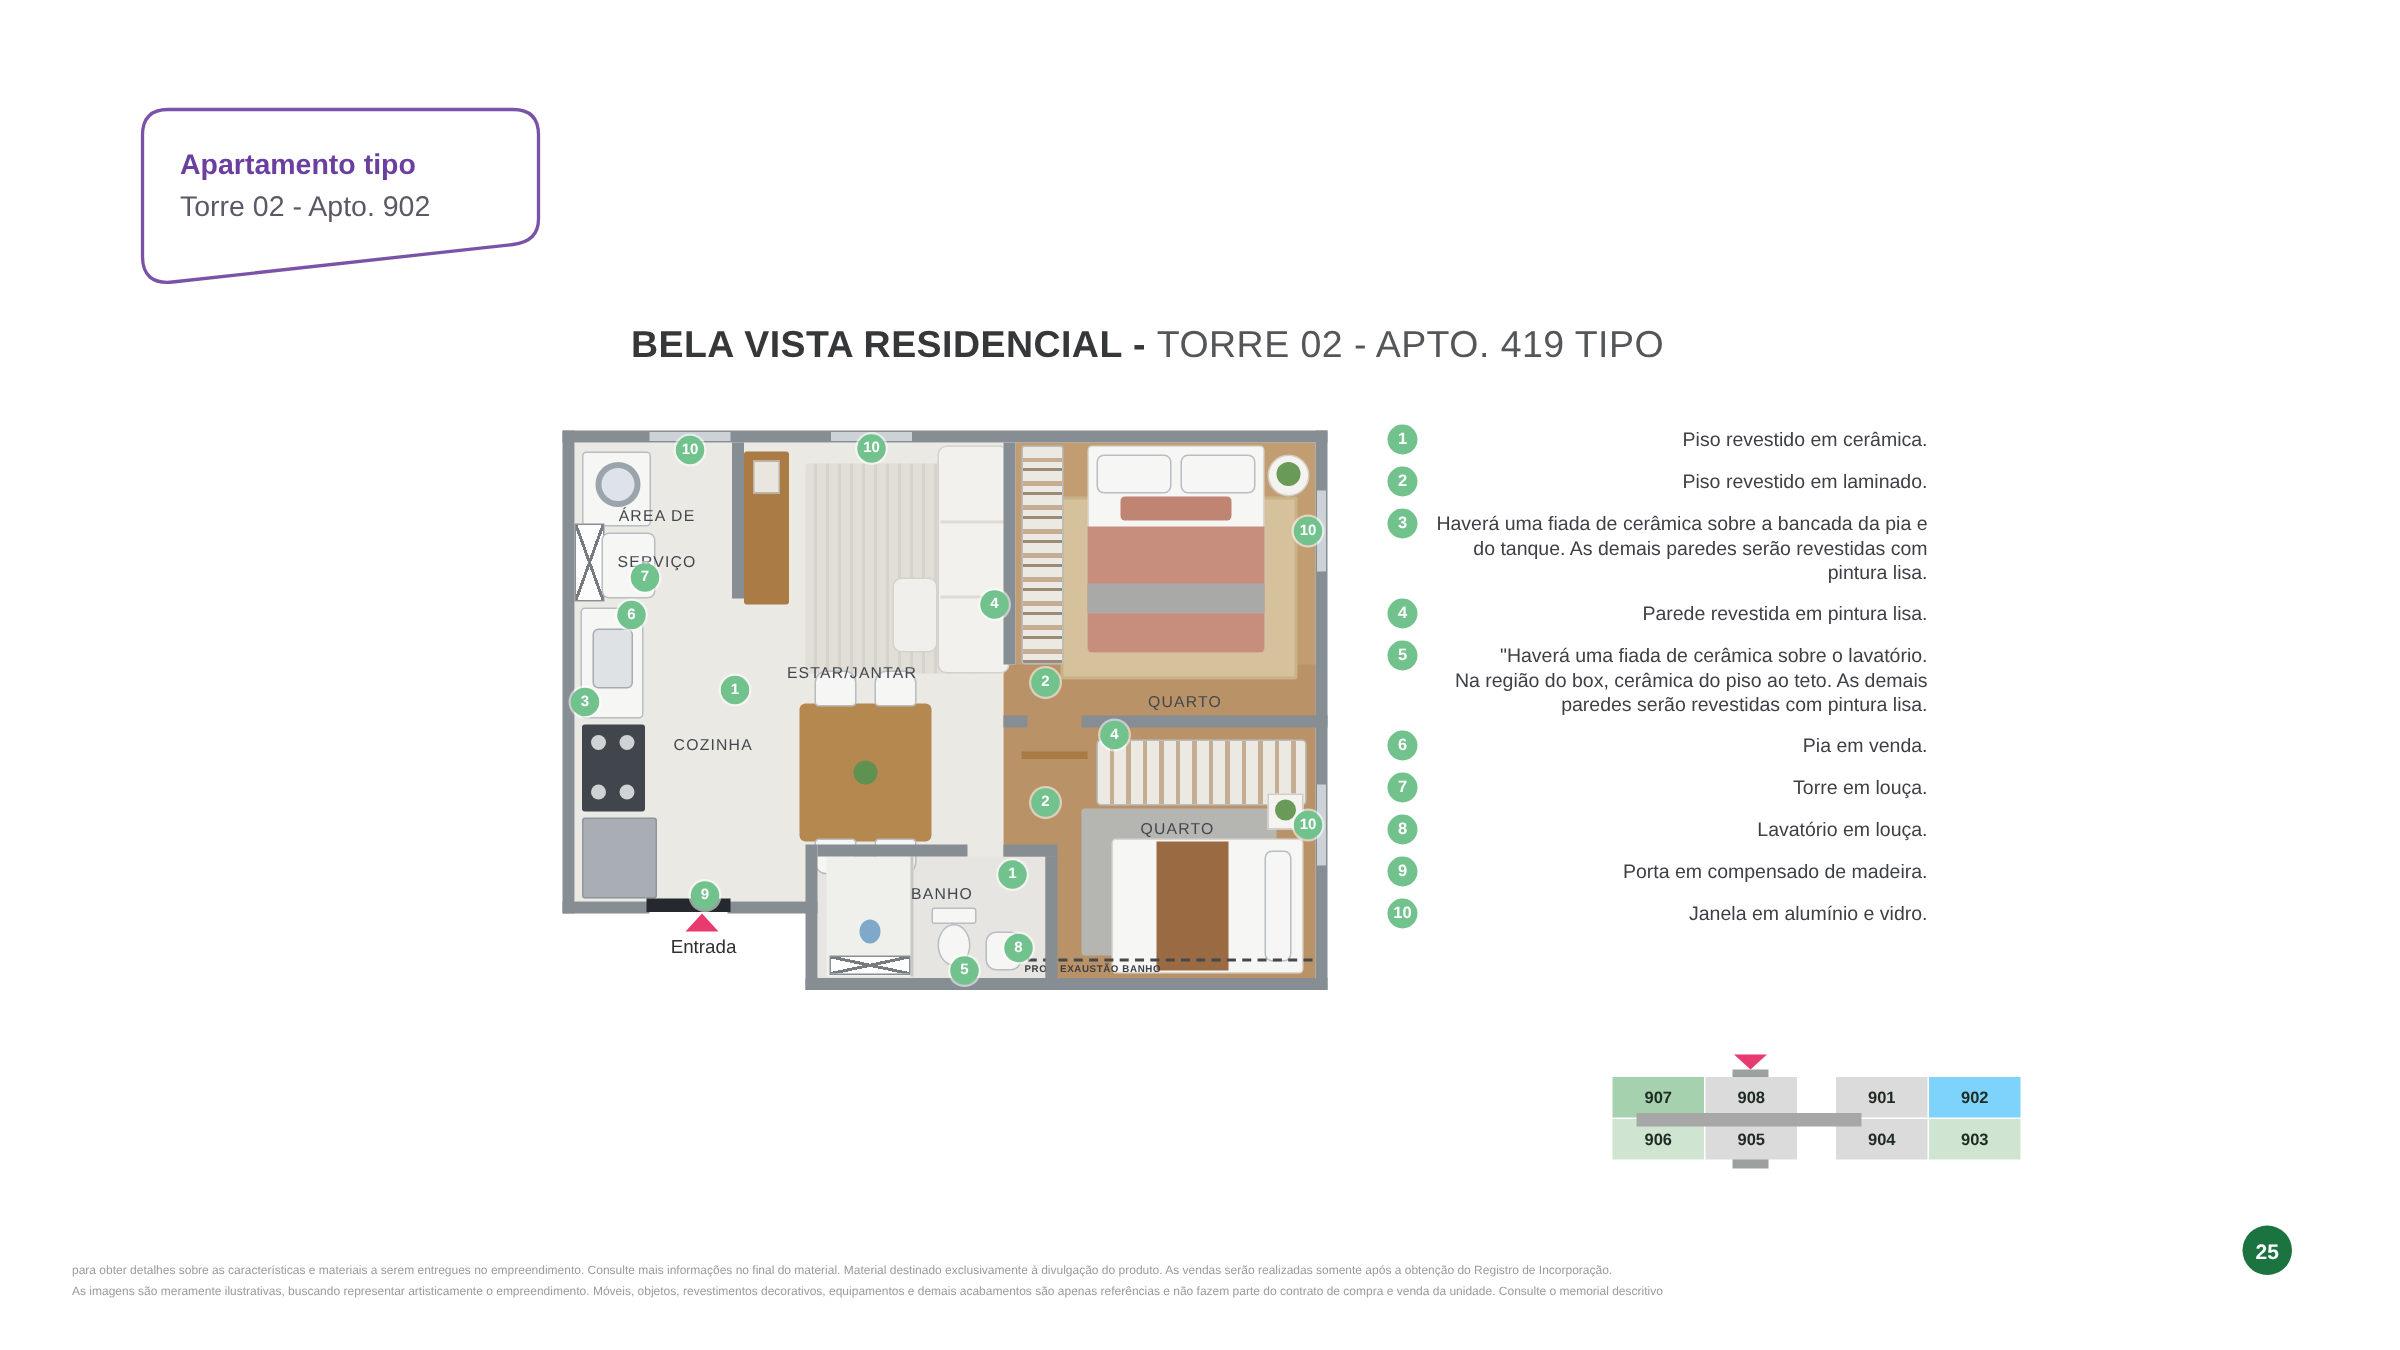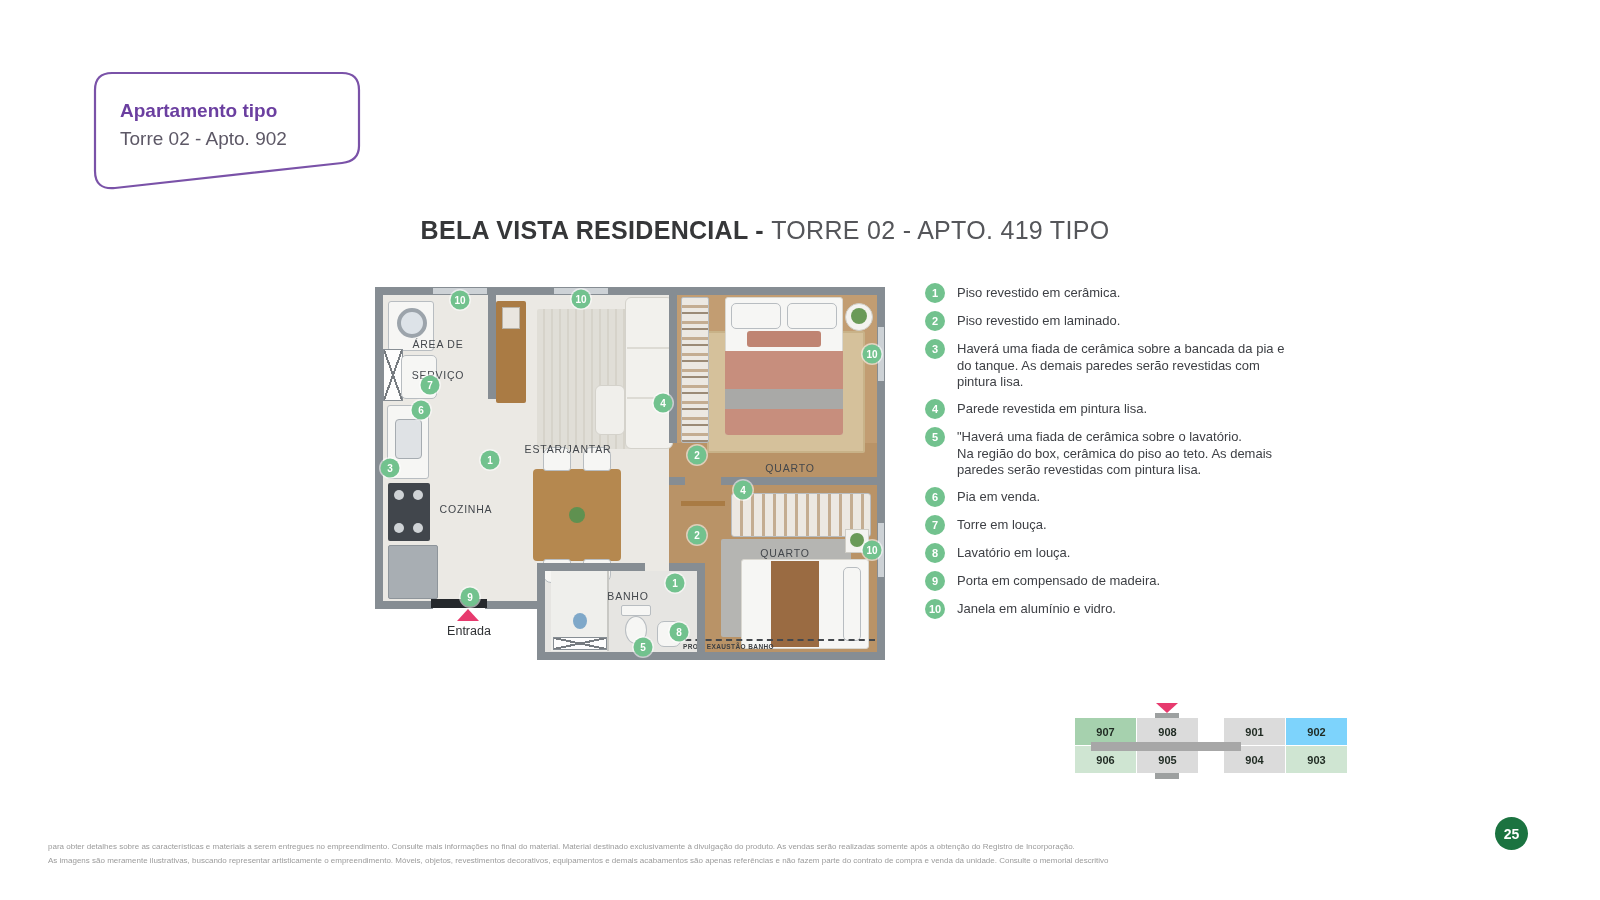--- a/index.html
+++ b/index.html
@@ -37,21 +37,21 @@
   .entrada-label{position:absolute;left:57px;top:337px;width:74px;text-align:center;
     font-size:12.5px;color:#2e3033;}
   .exhaust{position:absolute;left:300px;top:352px;width:200px;height:13px;
     border-top:2px dashed #44484c;color:#3c3f43;font-size:6.5px;font-weight:bold;
     letter-spacing:.4px;padding:2px 0 0 8px;box-sizing:border-box;}
   
   .legend{position:absolute;left:925px;top:283px;width:360px;display:flex;flex-direction:column;gap:8px;}
   .legend-item{display:flex;gap:12px;min-height:20px;}
   .legend-num{flex:0 0 20px;width:20px;height:20px;border-radius:50%;background:#72c28e;
     color:#fff;font-size:11px;font-weight:bold;display:flex;align-items:center;justify-content:center;}
-  .legend-text{font-size:13px;color:#3e4045;line-height:1.28;padding-top:2px;width:332px;white-space:pre-line;}
+  .legend-text{font-size:13px;color:#3e4045;line-height:1.28;padding-top:2px;width:332px;white-space:pre-line;text-align:right;}
   
   .unit-map{position:absolute;left:1075px;top:703px;width:184px;height:78px;}
   .unit-core{position:absolute;left:80px;top:10px;width:24px;height:66px;background:#9da0a0;}
   .unit-tri{position:absolute;left:81px;top:0;width:0;height:0;
     border-left:11px solid transparent;border-right:11px solid transparent;border-top:10px solid #e73a6e;}
   .unit-corridor{position:absolute;left:16px;top:39px;width:150px;height:9px;background:#a7a7a7;z-index:3;}
   .unit-row{position:absolute;left:0;display:flex;gap:1px;z-index:2;}
   .unit-row-1{top:15px;}
   .unit-row-2{top:43px;}
   .unit-cell{width:61px;height:27px;display:flex;align-items:center;justify-content:center;
@@ -166,21 +166,21 @@
   <div class="wall" style="left:170px;top:276px;width:100px;height:8px;"></div>
   <div class="wall" style="left:294px;top:276px;width:36px;height:8px;"></div>
   <div class="wall" style="left:322px;top:284px;width:8px;height:81px;"></div>
   <div class="wall" style="left:294px;top:8px;width:8px;height:148px;"></div>
   <div class="wall" style="left:294px;top:190px;width:16px;height:8px;"></div>
   <div class="wall" style="left:346px;top:190px;width:164px;height:8px;"></div>
 
   <div class="room-label" style="left:63px;top:57px;">ÁREA DE</div>
   <div class="room-label" style="left:63px;top:88px;">SERVIÇO</div>
   <div class="room-label" style="left:193px;top:162px;">ESTAR/JANTAR</div>
-  <div class="room-label" style="left:91px;top:222px;">COZINHA</div>
+  <div class="room-label" style="left:91px;top:210px;padding-left:19px;">COZINHA</div>
   <div class="room-label" style="left:415px;top:181px;">QUARTO</div>
   <div class="room-label" style="left:410px;top:266px;">QUARTO</div>
   <div class="room-label" style="left:253px;top:309px;">BANHO</div>
 
   <div class="ent-tri"></div>
   <div class="entrada-label">Entrada</div>
 <div class="marker" style="left: 85px; top: 13px;">10</div>
     <div class="marker" style="left: 206px; top: 12px;">10</div>
     <div class="marker" style="left: 497px; top: 67px;">10</div>
     <div class="marker" style="left: 497px; top: 263px;">10</div>

